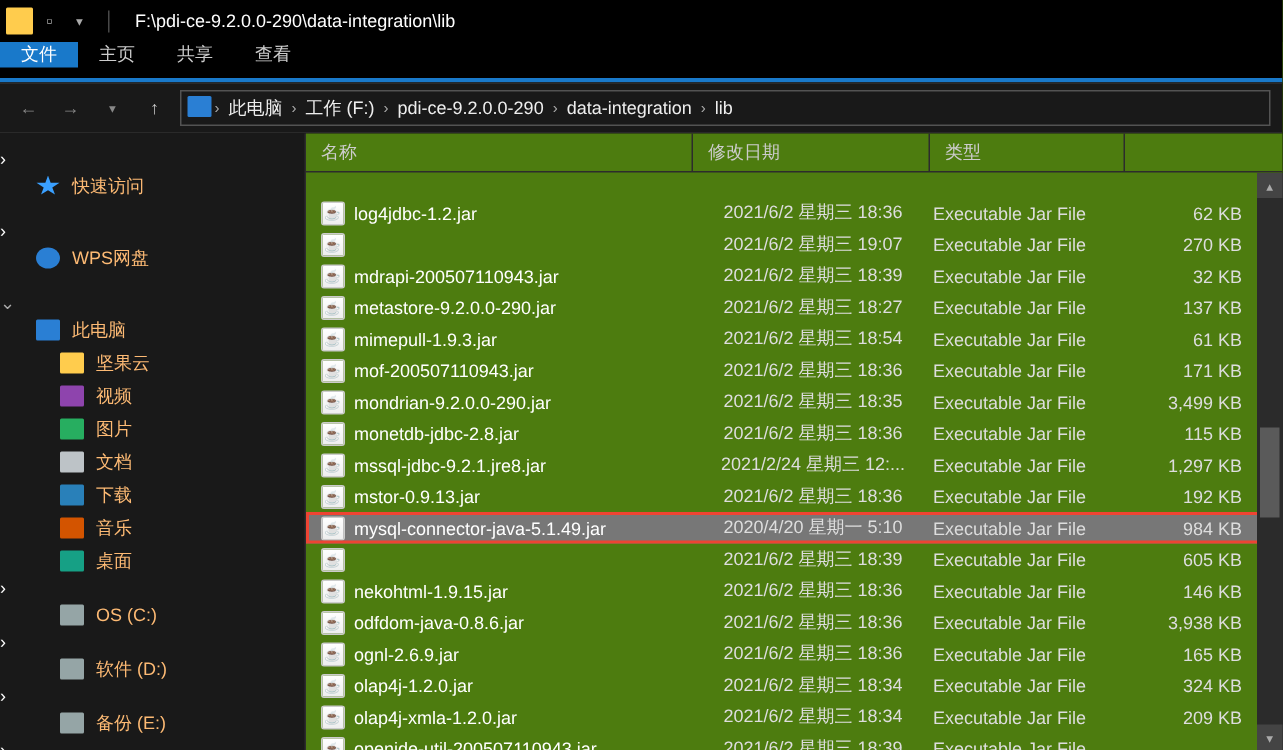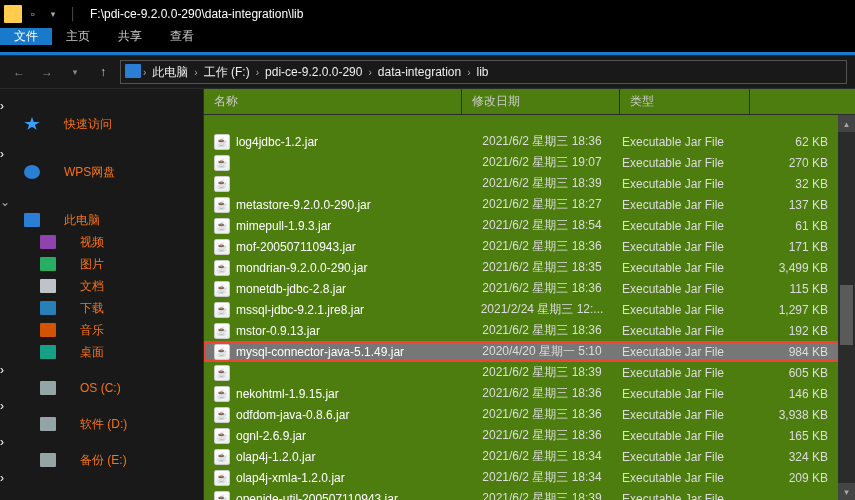--- a/index.html
+++ b/index.html
@@ -13,21 +13,21 @@
 .ribbon .tab.active { background:#1979ca; color:#fff; }
 .stripe { height:3px; background:#1979ca; }
 .nav-row { height:34px; display:flex; align-items:center; padding:0 8px; background:#191919; border-top:1px solid #2a2a2a; border-bottom:1px solid #2a2a2a; gap:6px; }
 .nav-row .nav-arrow { width:22px; height:22px; border-radius:3px; display:flex; align-items:center; justify-content:center; color:#888; }
 .nav-row .up { width:22px; height:22px; display:flex; align-items:center; justify-content:center; color:#ccc; }
 .addr { flex:1; height:24px; border:1px solid #535353; background:#191919; display:flex; align-items:center; padding:0 4px; gap:2px; }
 .addr .seg { display:flex; align-items:center; gap:4px; color:#eee; padding:0 4px; }
 .addr .chev { color:#aaa; font-size:10px; }
 .main { display:flex; height:calc(500px - 28px - 24px - 3px - 34px); }
 .sidebar { width:204px; background:#191919; border-right:1px solid #2c2c2c; overflow:hidden; padding-top:10px; }
-.side-item { display:flex; align-items:center; height:22px; padding-left:24px; gap:24px; color:#f97316; }
+.side-item { display:flex; align-items:center; height:22px; padding-left:24px; gap:8px; color:#fdba74; }
 .side-item.indent { padding-left:40px; }
 .side-wrap { position:relative; }
 .icon-sq { width:16px; height:14px; display:inline-block; border-radius:1px; }
 .i-star { background:#3aa0ff; clip-path:polygon(50% 0,61% 35%,98% 35%,68% 57%,79% 91%,50% 70%,21% 91%,32% 57%,2% 35%,39% 35%); }
 .i-wps { background:#2a7fd4; border-radius:50%; }
 .i-pc { background:#2a7fd4; }
 .i-folder { background:#ffcc4d; }
 .i-video { background:#8e44ad; }
 .i-image { background:#27ae60; }
 .i-doc { background:#bdc3c7; }
@@ -112,20 +112,24 @@
           <span class="icon-sq i-wps"></span>
           <span>WPS网盘</span>
         </div></div>
     <div class="side-gap"></div>
     <div class="side-wrap"><span class="exp" style="color:#aaa">⌄</span>
       <div class="side-item">
           <span class="icon-sq i-pc"></span>
           <span>此电脑</span>
         </div></div>
     <div class="side-item indent">
+        <span class="icon-sq i-folder"></span>
+        <span>坚果云</span>
+      </div>
+    <div class="side-item indent">
         <span class="icon-sq i-video"></span>
         <span>视频</span>
       </div>
     <div class="side-item indent">
         <span class="icon-sq i-image"></span>
         <span>图片</span>
       </div>
     <div class="side-item indent">
         <span class="icon-sq i-doc"></span>
         <span>文档</span>
@@ -182,20 +186,21 @@
           <div class="fname">
             <span class="jar-icon">☕</span>
           </div>
           <div class="fdate">2021/6/2 星期三 19:07</div>
           <div class="ftype">Executable Jar File</div>
           <div class="fsize">270 KB</div>
         </div>
         <div class="row">
           <div class="fname">
             <span class="jar-icon">☕</span>
+            <span>mdrapi-200507110943.jar</span>
           </div>
           <div class="fdate">2021/6/2 星期三 18:39</div>
           <div class="ftype">Executable Jar File</div>
           <div class="fsize">32 KB</div>
         </div>
         <div class="row">
           <div class="fname">
             <span class="jar-icon">☕</span>
             <span>metastore-9.2.0.0-290.jar</span>
           </div>

